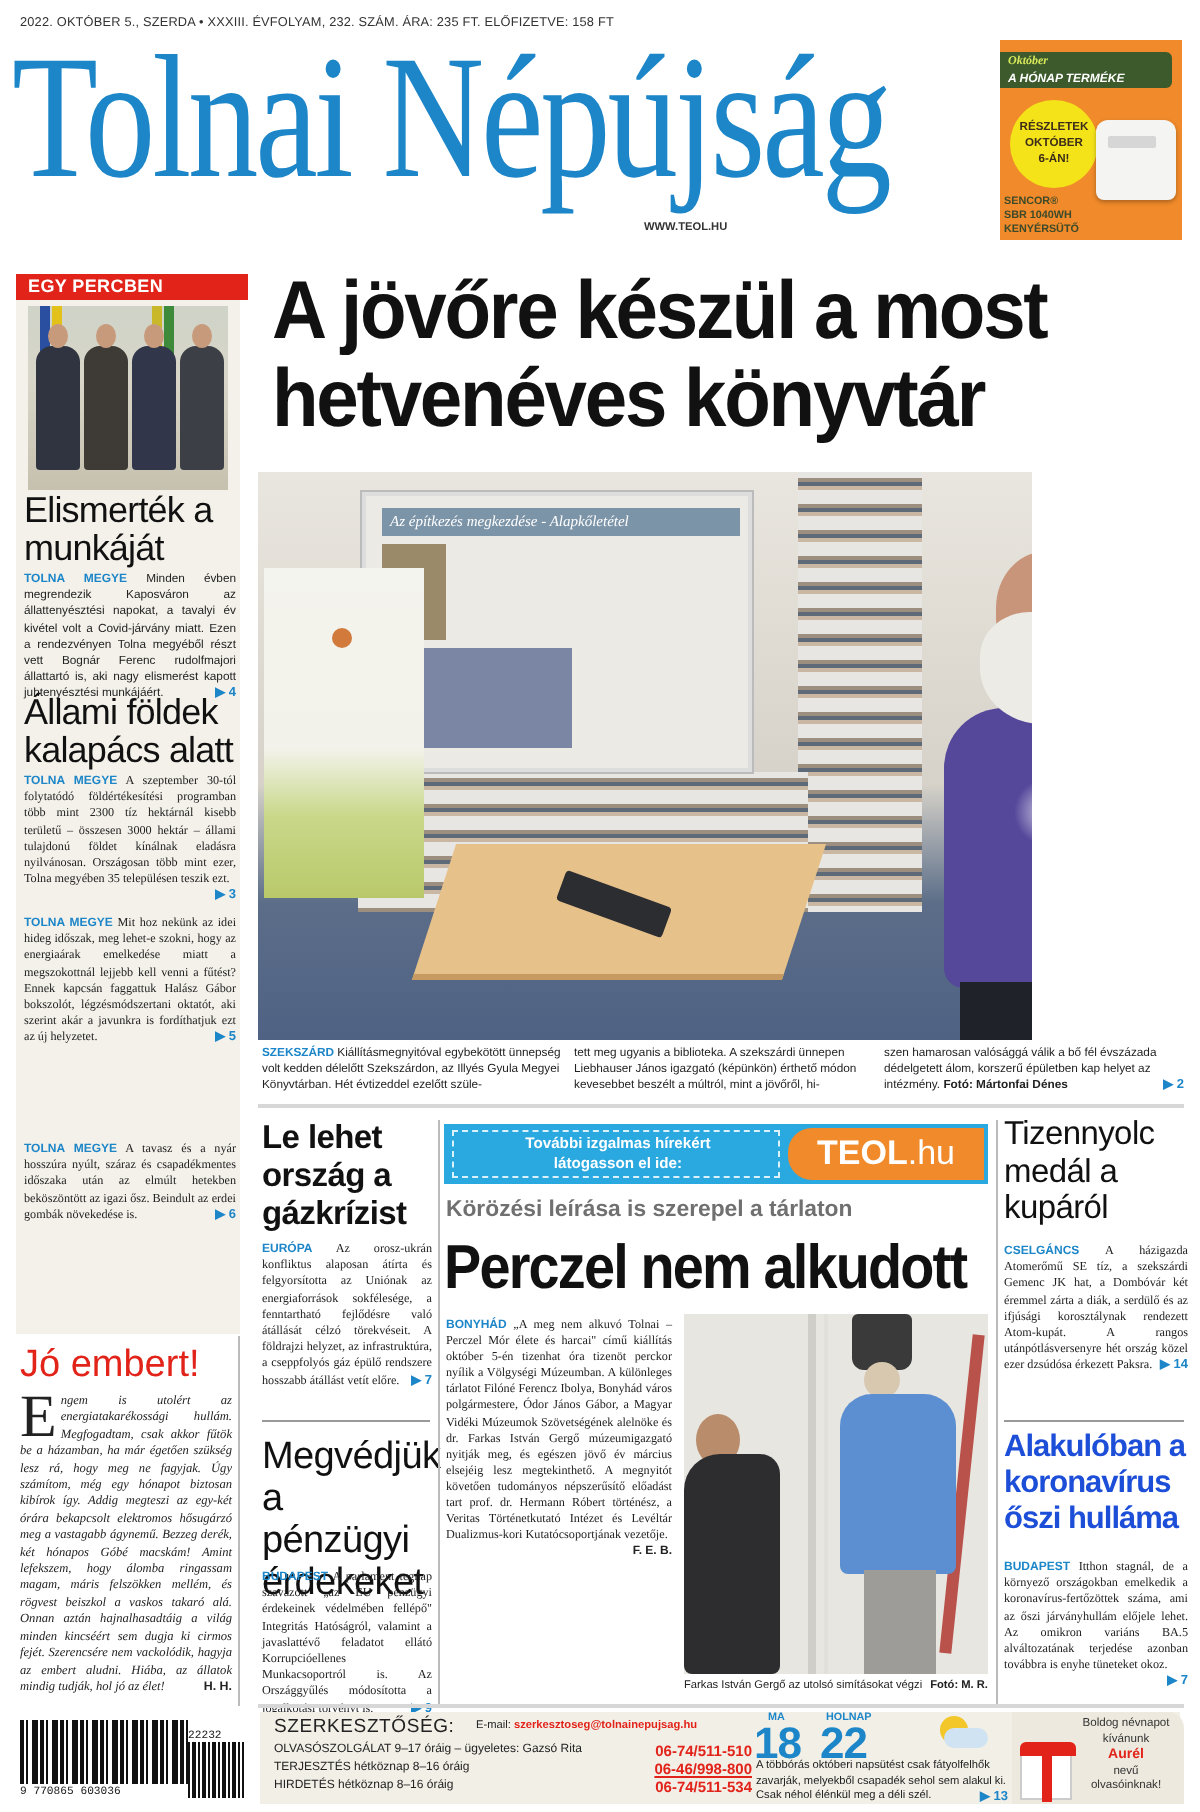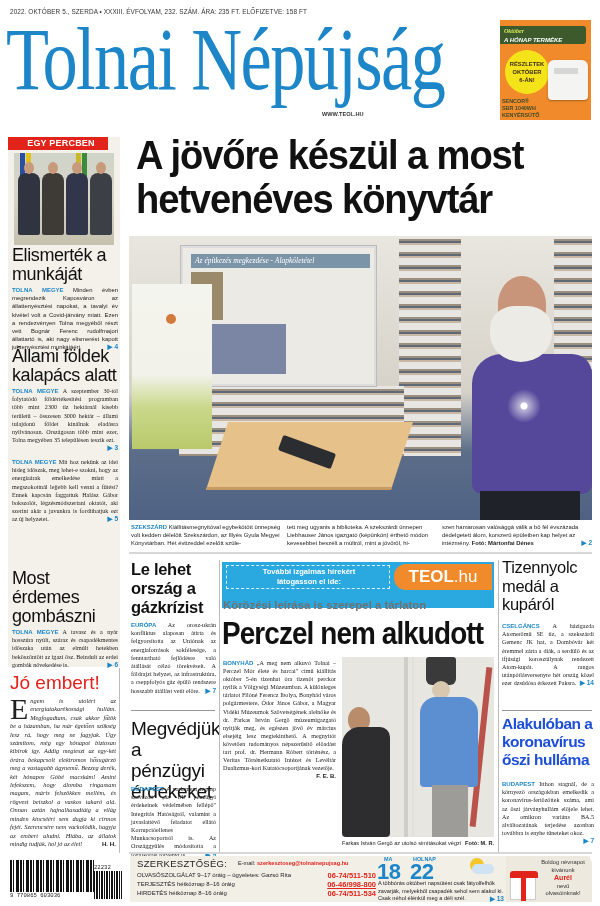--- a/index.html
+++ b/index.html
@@ -18,21 +18,21 @@
   .ad .ad-green { position: absolute; left: 0; top: 6px; width: 86px; height: 18px; background: #3c5a2c; border-radius: 0 3px 3px 0; }
   .ad .ad-month { position: absolute; left: 4px; top: 2px; font-family: "Liberation Serif", serif; font-style: italic; font-size: 6px; color: #d8e85a; font-weight: bold; }
   .ad .ad-title { position: absolute; left: 4px; top: 11px; font-family: "Liberation Sans", sans-serif; font-style: italic; font-weight: bold; font-size: 6px; color: #fff; }
   .ad .ad-bubble { position: absolute; left: 5px; top: 30px; width: 44px; height: 44px; border-radius: 50%; background: #f5e31a; display: flex; flex-direction: column; align-items: center; justify-content: center; font-family: "Liberation Sans", sans-serif; font-weight: bold; font-size: 5.8px; line-height: 8px; color: #3c2c1a; text-align: center; }
   .ad .ad-machine { position: absolute; left: 48px; top: 40px; width: 40px; height: 40px; background: #f4f4f2; border-radius: 6px 6px 4px 4px; box-shadow: 0 1px 2px rgba(0,0,0,0.3); }
   .ad .ad-machine::after { content: ""; position: absolute; left: 6px; top: 8px; width: 24px; height: 6px; background: #d6d6d6; border-radius: 1px; }
   .ad .ad-product { position: absolute; left: 2px; top: 78px; font-family: "Liberation Sans", sans-serif; font-weight: bold; font-size: 5.4px; line-height: 7px; color: #3c4a2a; }
 
   
   .left-col { left: 8px; top: 137px; width: 112px; height: 530px; background: #f4f1ea; }
-  .egy-percben { left: 8px; top: 137px; width: 100px; height: 13px; background: #e2231a; color: #fff; font-family: "Liberation Sans", sans-serif; font-weight: bold; font-size: 9px; line-height: 13px; padding-left: 6px; letter-spacing: 0.2px; text-align: center; }
+  .egy-percben { left: 8px; top: 137px; width: 116px; height: 13px; background: #e2231a; color: #fff; font-family: "Liberation Sans", sans-serif; font-weight: bold; font-size: 9px; line-height: 13px; padding-left: 6px; letter-spacing: 0.2px; }
   .left-photo { left: 14px; top: 153px; width: 100px; height: 92px; background: linear-gradient(180deg,#cfd3c8 0%,#d9d6c9 40%,#c6c0ae 100%); overflow: hidden; }
   .person { position: absolute; bottom: 10px; width: 22px; height: 62px; background: #2f3440; border-radius: 8px 8px 2px 2px; }
   .person::before { content: ""; position: absolute; left: 6px; top: -11px; width: 10px; height: 12px; border-radius: 50%; background: #c89a7c; }
   .flag { position: absolute; top: 0; width: 5px; height: 30px; }
 
   .side-h { font-family: "Liberation Sans", sans-serif; font-size: 18px; line-height: 19px; color: #111; letter-spacing: -0.4px; }
   .side-p { font-family: "Liberation Serif", serif; font-size: 6.1px; line-height: 8.2px; color: #222; text-align: justify; }
   .side-p.sans { font-family: "Liberation Sans", sans-serif; font-size: 5.9px; }
   .kicker { font-family: "Liberation Sans", sans-serif; font-weight: bold; color: #1c86c8; font-size: 6px; }
   .pageref { font-family: "Liberation Sans", sans-serif; font-weight: bold; color: #1c86c8; font-size: 6.5px; float: right; }
@@ -45,21 +45,21 @@
 
   
   .barcode { left: 10px; top: 860px; width: 84px; height: 40px; }
   .barcode2 { left: 94px; top: 864px; width: 28px; height: 36px; }
   .bar-num { font-family: "Liberation Mono", monospace; font-size: 5.6px; color: #222; }
 
   
   .main-h { left: 136px; top: 133px; width: 460px; font-family: "Liberation Sans", sans-serif; font-weight: bold; font-size: 41px; line-height: 44px; color: #111; letter-spacing: -1.2px; transform: scaleX(0.93); transform-origin: left top; }
 
   
-  .main-photo { left: 129px; top: 236px; width: 463px; height: 284px; overflow: hidden; background: #cfcdc6; }
+  .main-photo { left: 129px; top: 236px; width: 387px; height: 284px; overflow: hidden; background: #cfcdc6; }
   .mp-wall { position: absolute; left: 0; top: 0; width: 100%; height: 100%; background: linear-gradient(180deg,#e9e6df 0%,#d6d2c9 55%,#5b6d88 76%,#4f6284 100%); }
   .mp-screen { position: absolute; left: 52px; top: 10px; width: 195px; height: 140px; background: #eceae4; border: 2px solid #ddd; box-shadow: 0 0 0 1px #bbb; }
   .mp-screen-title { position: absolute; left: 8px; top: 6px; right: 4px; height: 14px; background: #7c94a8; color: #fff; font-family: "Liberation Serif", serif; font-style: italic; font-size: 7.5px; line-height: 14px; padding-left: 4px; white-space: nowrap; overflow: hidden; }
   .mp-screen-img { position: absolute; background: #8d8a7a; }
   .mp-banner { position: absolute; left: 3px; top: 48px; width: 80px; height: 165px; background: linear-gradient(180deg,#f4f4ee 0%,#f2f2ea 55%,#c9d88a 75%,#b9c96a 100%); }
   .mp-banner .logo-dot { position: absolute; left: 34px; top: 30px; width: 10px; height: 10px; border-radius: 50%; background: #d27a3c; }
   .mp-shelves { position: absolute; top: 0; height: 220px; background: repeating-linear-gradient(180deg,#e8e6e2 0 3px,#9c8f80 3px 5px,#5f6a78 5px 7px,#c9b7a4 7px 9px,#e8e6e2 9px 13px); }
   .mp-table { position: absolute; left: 88px; top: 186px; width: 185px; height: 68px; background: #e7c18a; transform: skewX(-18deg); border-bottom: 3px solid #c69a60; }
   .mp-keyboard { position: absolute; left: 150px; top: 208px; width: 56px; height: 16px; background: #2b2d31; transform: rotate(20deg); border-radius: 2px; }
   .mp-man { position: absolute; left: 333px; top: 40px; width: 130px; height: 245px; }
@@ -75,21 +75,21 @@
 
   .hr { height: 2px; background: #d7d7d7; }
 
   
   .lc-h1 { left: 131px; top: 560px; width: 84px; font-family: "Liberation Sans", sans-serif; font-weight: bold; font-size: 16.5px; line-height: 19px; color: #111; letter-spacing: -0.3px; }
   .lc-p { width: 85px; font-family: "Liberation Serif", serif; font-size: 6.1px; line-height: 8.2px; color: #222; text-align: justify; }
   .lc-h2 { left: 131px; top: 718px; width: 84px; font-family: "Liberation Sans", sans-serif; font-size: 19px; line-height: 21px; color: #111; letter-spacing: -0.3px; }
   .vsep { width: 1px; background: #bbb; }
 
   
-  .teol { left: 222px; top: 562px; width: 272px; height: 46px; background: #2aa8e0; overflow: hidden; }
+  .teol { left: 222px; top: 562px; width: 272px; height: 30px; background: #2aa8e0; overflow: hidden; }
   .teol-dash { position: absolute; left: 4px; top: 3px; width: 164px; height: 24px; border: 1px dashed #d9f2fb; }
   .teol-text { position: absolute; left: 12px; top: 5px; width: 150px; text-align: center; font-family: "Liberation Sans", sans-serif; font-weight: bold; font-size: 7.6px; line-height: 9.5px; color: #fff; }
   .teol-brand { position: absolute; left: 172px; top: 2px; width: 98px; height: 26px; background: #f08a2a; border-radius: 12px 0 0 12px; text-align: center; font-family: "Liberation Sans", sans-serif; font-size: 17px; line-height: 26px; color: #fff; }
   .teol-brand b { font-weight: bold; }
 
   .perczel-kicker { left: 223px; top: 599px; font-family: "Liberation Sans", sans-serif; font-weight: bold; font-size: 11.4px; color: #707070; }
   .perczel-h { left: 222px; top: 615px; font-family: "Liberation Sans", sans-serif; font-weight: bold; font-size: 31px; line-height: 38px; color: #111; letter-spacing: -1px; transform: scaleX(0.90); transform-origin: left top; white-space: nowrap; }
   .perczel-p { left: 223px; top: 659px; width: 113px; font-family: "Liberation Serif", serif; font-size: 6.1px; line-height: 8.1px; color: #222; text-align: justify; }
 
   .perczel-photo { left: 342px; top: 657px; width: 152px; height: 180px; overflow: hidden; background: #e8e6e0; }
@@ -189,21 +189,20 @@
 
 <div class="abs" style="left:12px;top:456px;width:106px;">
   <div class="side-p" style="margin-top:2px;">
     <span class="kicker">TOLNA MEGYE</span>
     <span>Mit hoz nekünk az idei hideg időszak, meg lehet-e szokni, hogy az energiaárak emelkedése miatt a megszokottnál lejjebb kell venni a fűtést? Ennek kapcsán faggattuk Halász Gábor bokszolót, légzésmódszertani oktatót, aki szerint akár a javunkra is fordíthatjuk ezt az új helyzetet.</span>
     <span class="pageref">▶ 5</span>
   </div>
 </div>
 
 <div class="abs" style="left:12px;top:569px;width:106px;">
-  <div class="side-h">Most érdemes gombászni</div>
   <div class="side-p" style="margin-top:2px;">
     <span class="kicker">TOLNA MEGYE</span>
     <span>A tavasz és a nyár hosszúra nyúlt, száraz és csapadékmentes időszaka után az elmúlt hetekben beköszöntött az igazi ősz. Beindult az erdei gombák növekedése is.</span>
     <span class="pageref">▶ 6</span>
   </div>
 </div>
 
 <div class="abs jo-box"></div>
 <div class="abs jo-title">Jó embert!</div>
 <div class="abs jo-text">

